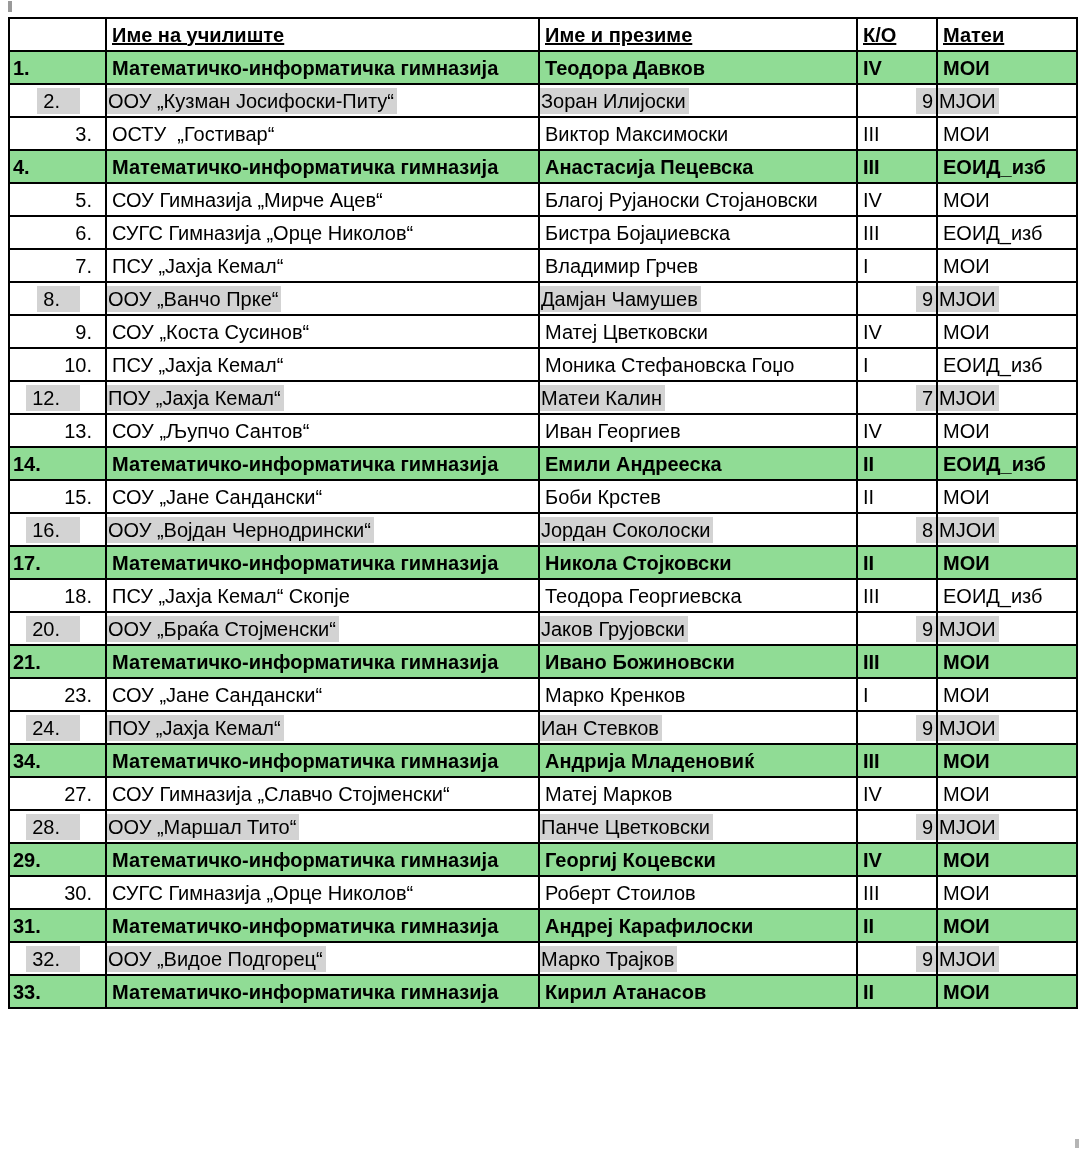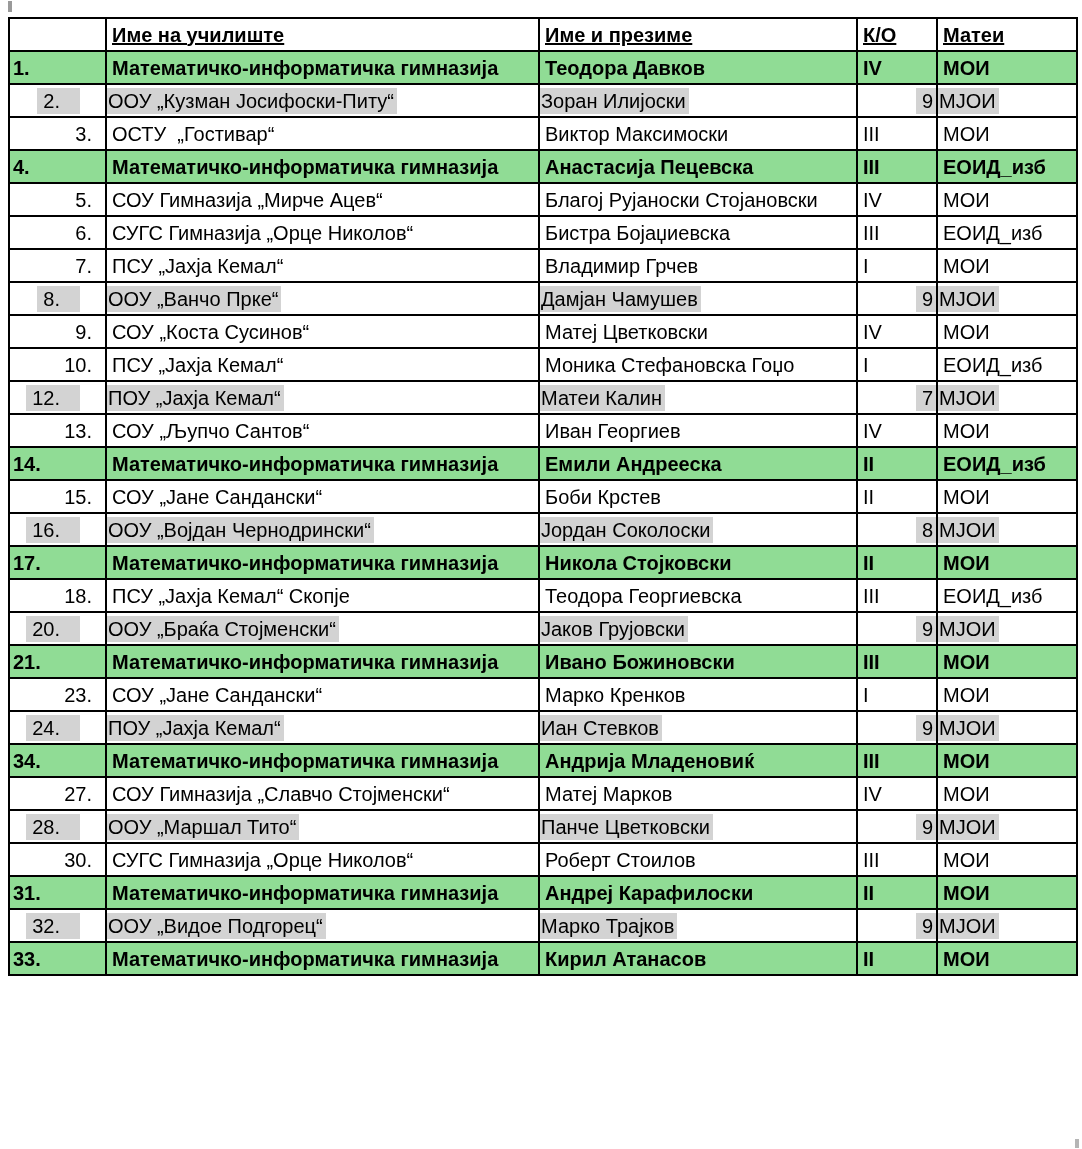--- a/index.html
+++ b/index.html
@@ -230,20 +230,27 @@
     <td class="c-ko"><span class="t">IV</span></td>
     <td class="c-pokana"><span class="t">МОИ</span></td>
   </tr>
       <tr class="gray">
     <td class="c-num"><span class="t">28.</span></td>
     <td class="c-school"><span class="t">ООУ „Маршал Тито“</span></td>
     <td class="c-name"><span class="t">Панче Цветковски</span></td>
     <td class="c-ko"><span class="t">9</span></td>
     <td class="c-pokana"><span class="t">МЈОИ</span></td>
   </tr>
+      <tr class="green">
+    <td class="c-num"><span class="t">29.</span></td>
+    <td class="c-school"><span class="t">Математичко-информатичка гимназија</span></td>
+    <td class="c-name"><span class="t">Георгиј Коцевски</span></td>
+    <td class="c-ko"><span class="t">IV</span></td>
+    <td class="c-pokana"><span class="t">МОИ</span></td>
+  </tr>
       <tr class="normal">
     <td class="c-num"><span class="t">30.</span></td>
     <td class="c-school"><span class="t">СУГС Гимназија „Орце Николов“</span></td>
     <td class="c-name"><span class="t">Роберт Стоилов</span></td>
     <td class="c-ko"><span class="t">III</span></td>
     <td class="c-pokana"><span class="t">МОИ</span></td>
   </tr>
       <tr class="green">
     <td class="c-num"><span class="t">31.</span></td>
     <td class="c-school"><span class="t">Математичко-информатичка гимназија</span></td>

